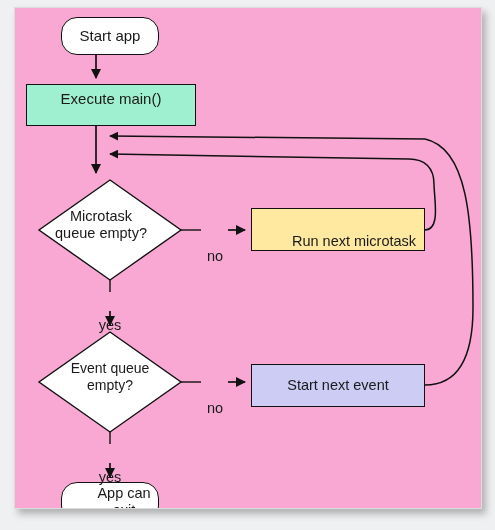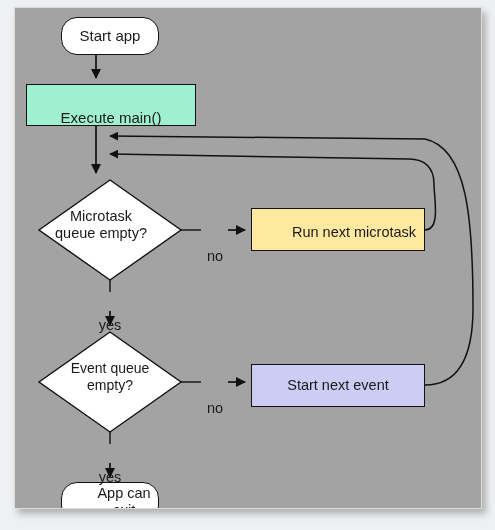--- a/index.html
+++ b/index.html
@@ -19,21 +19,21 @@
     width: 495px;
     height: 530px;
     background: #eef0f1;
   }
   #card {
     position: absolute;
     left: 14px;
     top: 7px;
     width: 466px;
     height: 500px;
-    background: #a3a3a3;
+    background: #f9a8d4;
     border: 1px solid #dcdcdc;
     box-shadow: 4px 5px 7px rgba(60,60,60,0.35);
     overflow: hidden;
   }
   #canvas {
     position: absolute;
     left: 0;
     top: 0;
     width: 466px;
     height: 500px;
@@ -110,27 +110,27 @@
         <path d="M 410 377 C 440 377 458 355 458 300
                  C 458 210 452 140 410 131
                  L 95 128" stroke-width="1.5" marker-end="url(#arrow)"></path>
       </g>
     </svg>
 
     <div class="terminal" style="left:46px; top:9px; width:98px; height:38px;"></div>
     <div class="node-label" style="left:46px; top:9px; width:98px; height:38px; display:flex; align-items:center; justify-content:center; font-size:15px;">Start app</div>
 
     <div class="process" style="left:11px; top:76px; width:170px; height:42px; background:#9ff0d0;"></div>
-    <div class="node-label" style="left:11px; top:76px; width:170px; height:29px; display:flex; align-items:center; justify-content:center; font-size:15px;margin-top:19px;">Execute main()</div>
+    <div class="node-label" style="left:11px; top:76px; width:170px; height:29px; display:flex; align-items:center; justify-content:center; font-size:15px;">Execute main()</div>
 
     <div class="node-label" style="left:16px; top:200px; width:140px; font-size:14.5px;">Microtask
 queue empty?</div>
 
     <div class="process" style="left:236px; top:200px; width:174px; height:43px; background:#ffe9a0;"></div>
-    <div class="node-label" style="left:236px; top:203px; width:206px; height:43px; display:flex; align-items:center; justify-content:center; font-size:14.5px;border-radius:16px;">Run next microtask</div>
+    <div class="node-label" style="left:236px; top:212px; width:206px; height:43px; display:flex; align-items:center; justify-content:center; font-size:14.5px;border-radius:16px;">Run next microtask</div>
 
     <div class="node-label" style="left:25px; top:352px; width:140px; font-size:14px;">Event queue
 empty?</div>
 
     <div class="process" style="left:236px; top:356px; width:174px; height:43px; background:#ccccf5;"></div>
     <div class="node-label" style="left:236px; top:356px; width:174px; height:43px; display:flex; align-items:center; justify-content:center; font-size:14.5px;">Start next event</div>
 
     <div class="terminal" style="left:46px; top:474px; width:98px; height:40px;"></div>
     <div class="node-label" style="left:60px; top:474px; width:98px; height:40px; display:flex; align-items:center; justify-content:center; font-size:14.5px;">App can
 exit</div>

